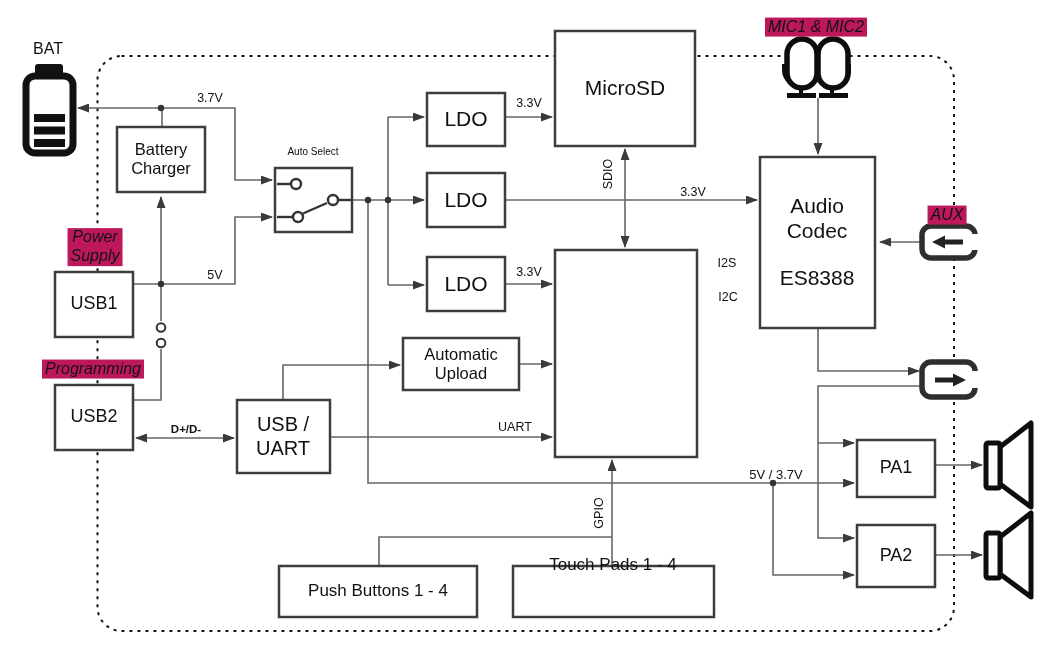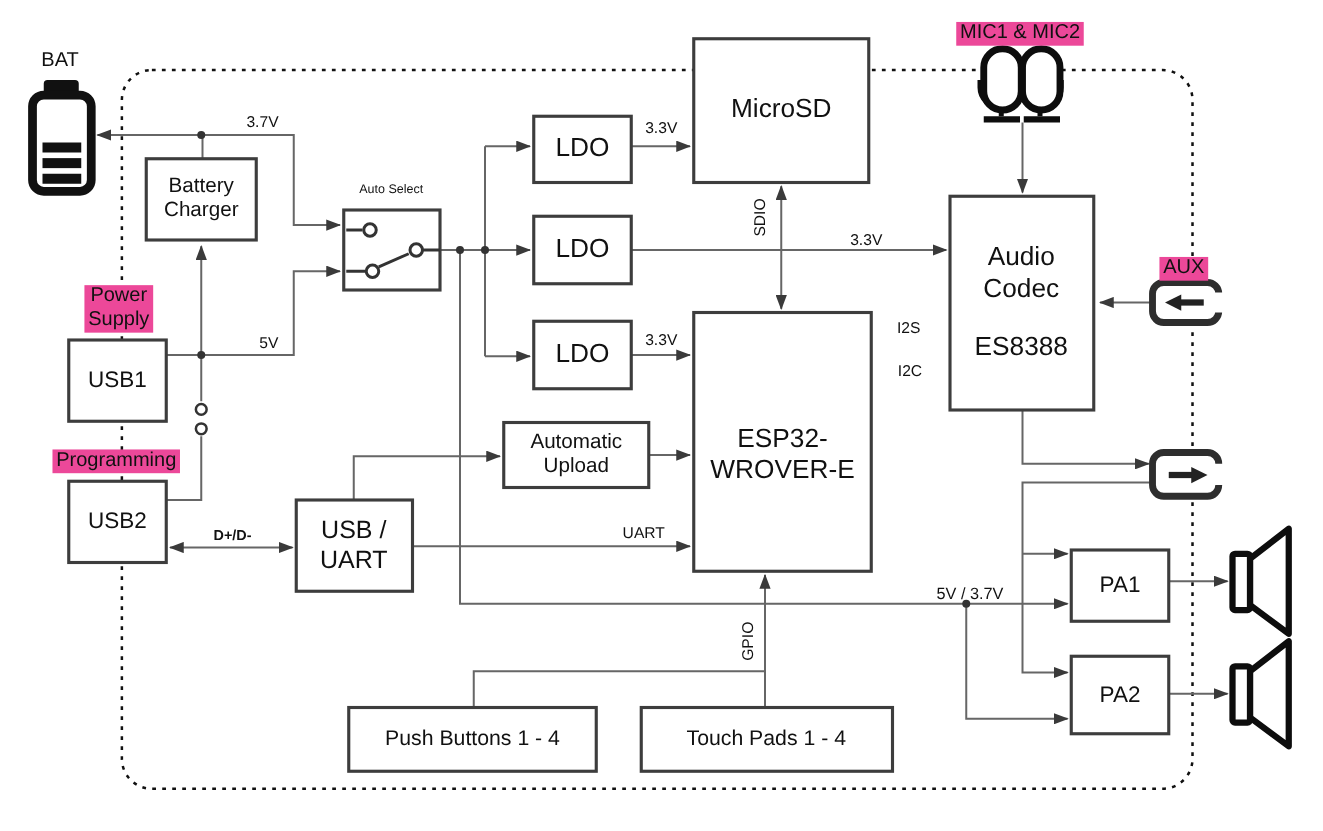--- a/index.html
+++ b/index.html
@@ -2,21 +2,21 @@
 <html><head>
 <meta charset="utf-8">
 <style>
   html,body{margin:0;padding:0;background:#fff;}
   #stage{position:relative;width:1058px;height:665px;background:#ffffff;overflow:hidden;
          font-family:"Liberation Sans",sans-serif;color:#111;}
   #stage svg{position:absolute;left:0;top:0;}
   .lbl{position:absolute;transform:translate(-50%,-50%);white-space:pre-line;text-align:center;
        color:#111;line-height:1.18;}
   .rot{transform:translate(-50%,-50%) rotate(-90deg);}
-  .wbg{background:#ec4899;padding:0 3px;}
+  .wbg{background:#be185d;padding:0 3px;font-style:italic;}
   .s19{font-size:21px;} .s18{font-size:18px;} .s17{font-size:17px;} .s175{font-size:20px;}
   .s165{font-size:16.5px;} .s16{font-size:16px;} .s155{font-size:10px;}
   .s13{font-size:13px;} .s125{font-size:12.5px;} .s115{font-size:11.5px;font-weight:bold;}
 </style>
 </head>
 <body>
 
 <div id="stage">
 
 <svg width="1058" height="665" viewBox="0 0 1058 665">
@@ -159,29 +159,27 @@
 <div class="lbl s18" style="left:94px;top:304px">USB1</div>
 <div class="lbl s18" style="left:94px;top:417px">USB2</div>
 <div class="lbl s175" style="left:283px;top:437px">USB /
 UART</div>
 <div class="lbl s165" style="left:461px;top:364px">Automatic
 Upload</div>
 <div class="lbl s19" style="left:466px;top:119px">LDO</div>
 <div class="lbl s19" style="left:466px;top:200px">LDO</div>
 <div class="lbl s19" style="left:466px;top:284px">LDO</div>
 <div class="lbl s19" style="left:625px;top:88px">MicroSD</div>
-<div class="lbl s19" style="left:626px;top:364px">ESP32-
-WROVER-E</div>
 <div class="lbl s19" style="left:817px;top:219px">Audio
 Codec</div>
 <div class="lbl s19" style="left:817px;top:278px">ES8388</div>
 <div class="lbl s18" style="left:896px;top:468px">PA1</div>
 <div class="lbl s18" style="left:896px;top:556px">PA2</div>
 <div class="lbl s17" style="left:378px;top:591px">Push Buttons 1 - 4</div>
-<div class="lbl s17" style="left:613px;top:591px">Touch Pads 1 - 4</div>
+<div class="lbl s17" style="left:613px;top:565px">Touch Pads 1 - 4</div>
 
 <div class="lbl s125" style="left:210px;top:98px">3.7V</div>
 <div class="lbl s125" style="left:215px;top:275px">5V</div>
 <div class="lbl s125" style="left:529px;top:103px">3.3V</div>
 <div class="lbl s125" style="left:693px;top:192px">3.3V</div>
 <div class="lbl s125" style="left:529px;top:272px">3.3V</div>
 <div class="lbl s125 rot" style="left:608px;top:174px">SDIO</div>
 <div class="lbl s125" style="left:727px;top:263px">I2S</div>
 <div class="lbl s125" style="left:728px;top:297px">I2C</div>
 <div class="lbl s125" style="left:515px;top:427px">UART</div>

